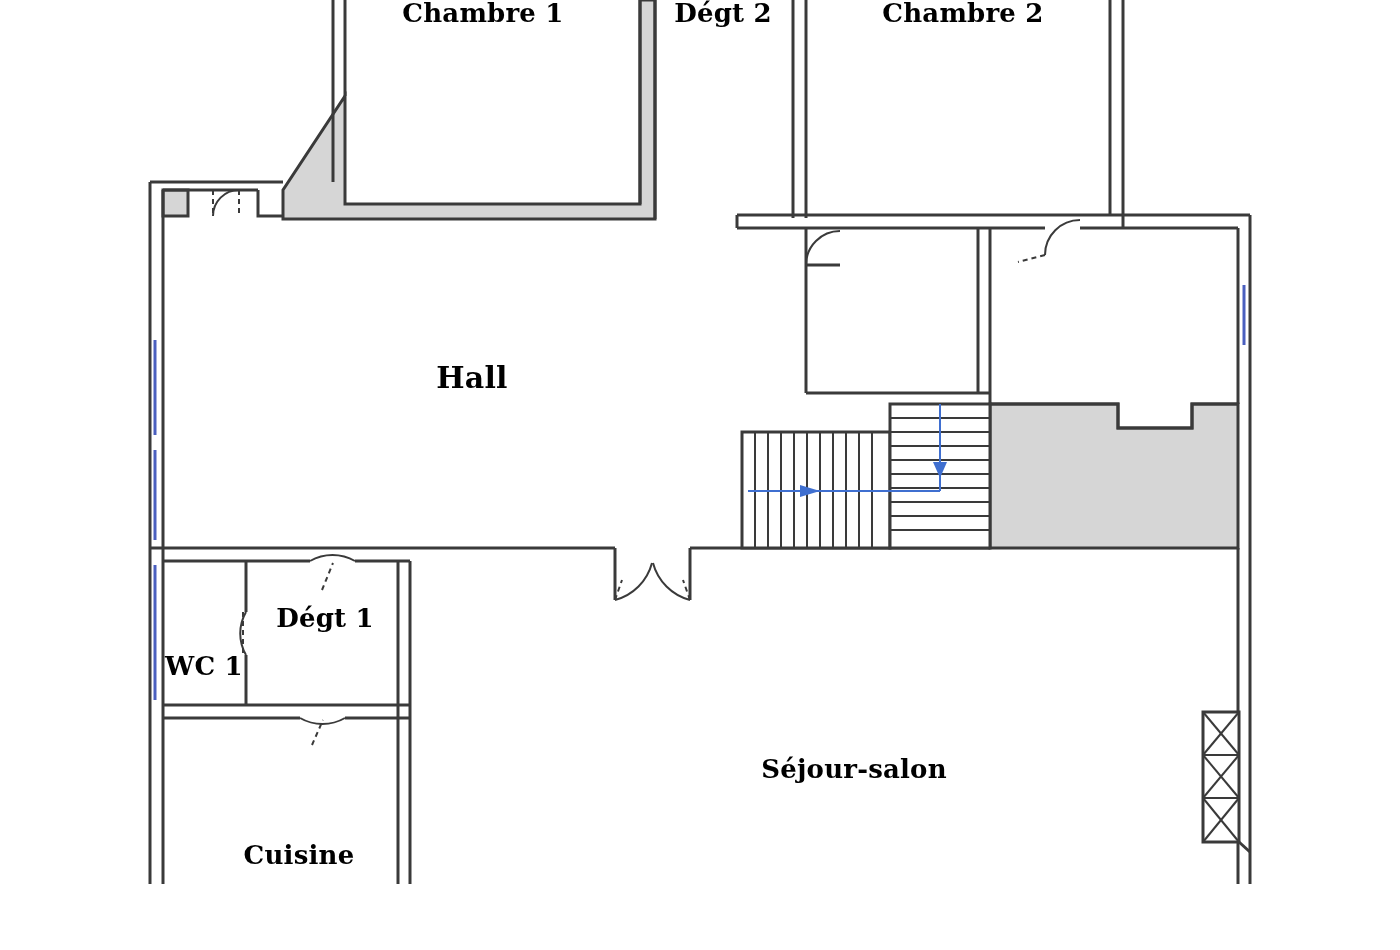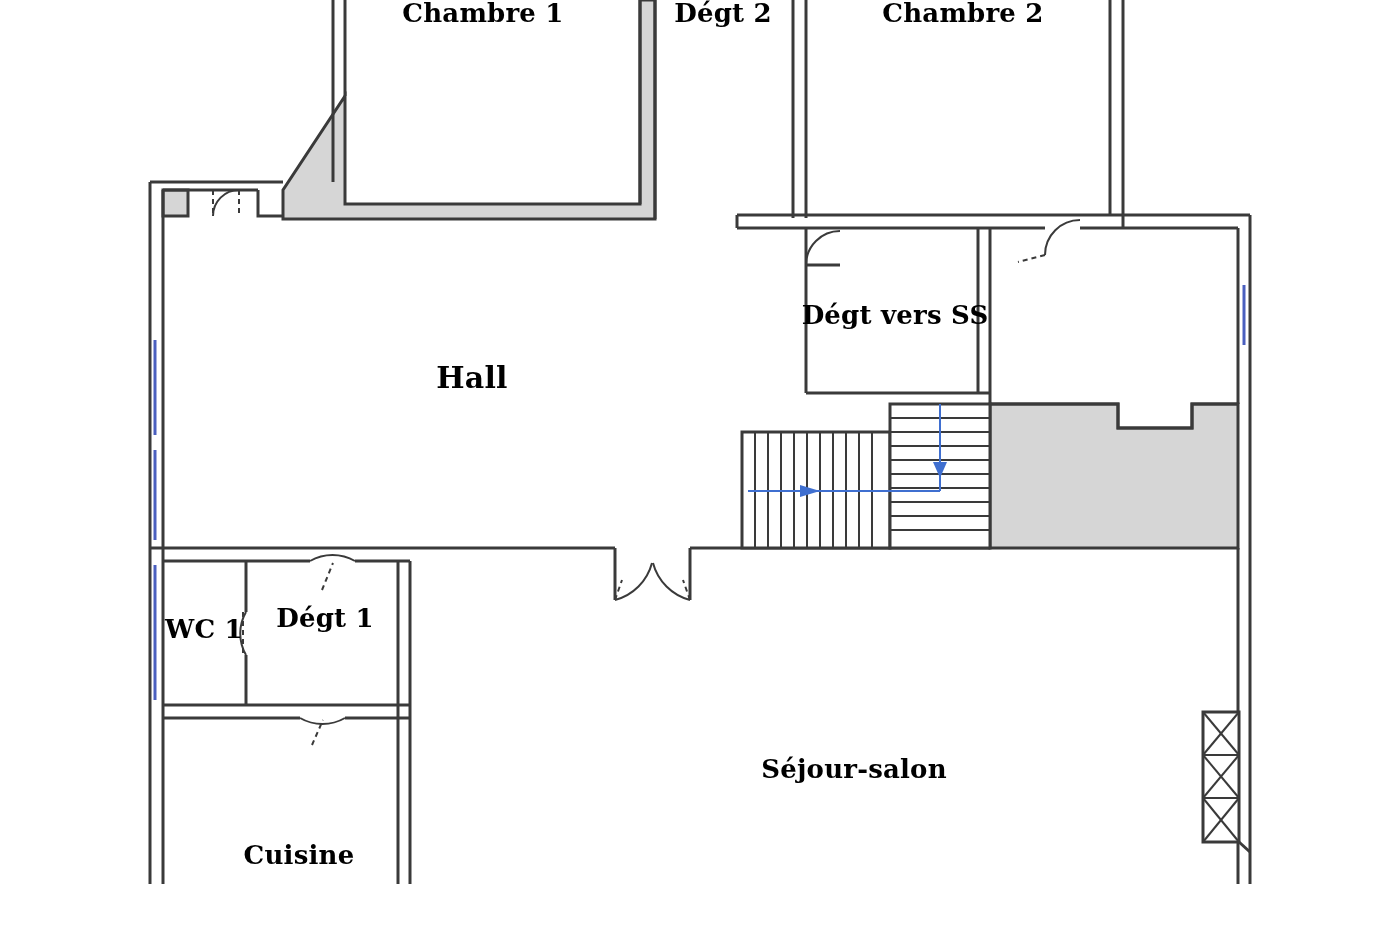--- a/index.html
+++ b/index.html
@@ -186,19 +186,18 @@
       </g>
       <path d="M1239,842 L1250,852" stroke="#3a3a3a" stroke-width="3" fill="none"></path>
     </g>
 
   </svg>
 
   <div class="room-label" style="left:483px; top:13px; font-size:26px;">Chambre 1</div>
   <div class="room-label" style="left:723px; top:13px; font-size:26px;">Dégt 2</div>
   <div class="room-label" style="left:963px; top:13px; font-size:26px;">Chambre 2</div>
   <div class="room-label" style="left:472px; top:377px; font-size:30px;">Hall</div>
-  <div class="room-label" style="left:895px; top:315px; font-size:26px;">Dégt vers SS</div>
-  <div class="room-label" style="left:204px; top:629px; font-size:26px;">WC 1</div>
+  <div class="room-label" style="left:204px; top:666px; font-size:26px;">WC 1</div>
   <div class="room-label" style="left:325px; top:618px; font-size:26px;">Dégt 1</div>
   <div class="room-label" style="left:854px; top:769px; font-size:26px;">Séjour-salon</div>
   <div class="room-label" style="left:299px; top:855px; font-size:26px;text-align:center;">Cuisine</div>
 
 </div>
 
 </body></html>

